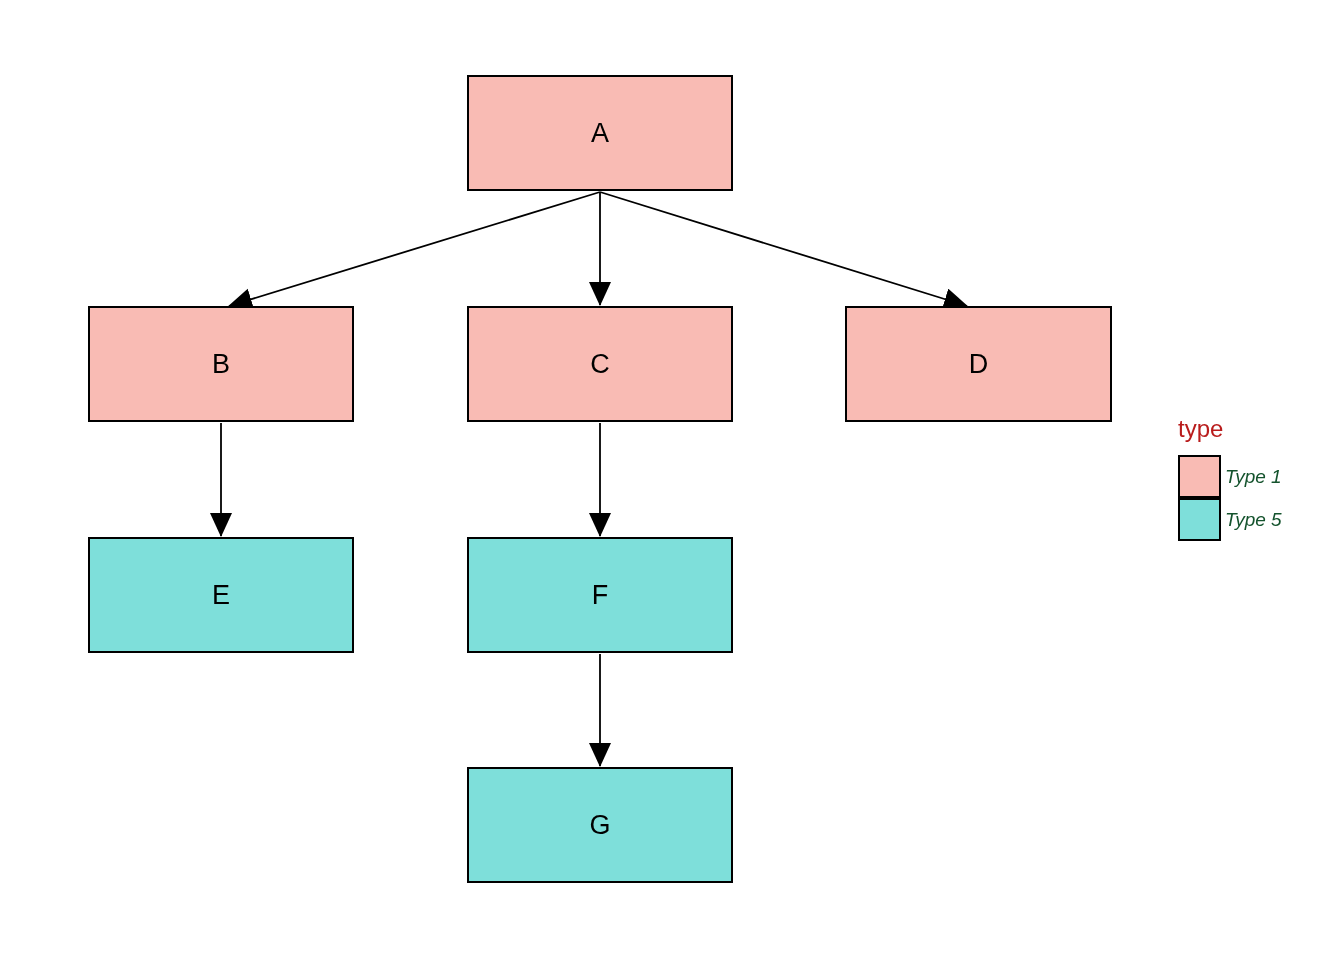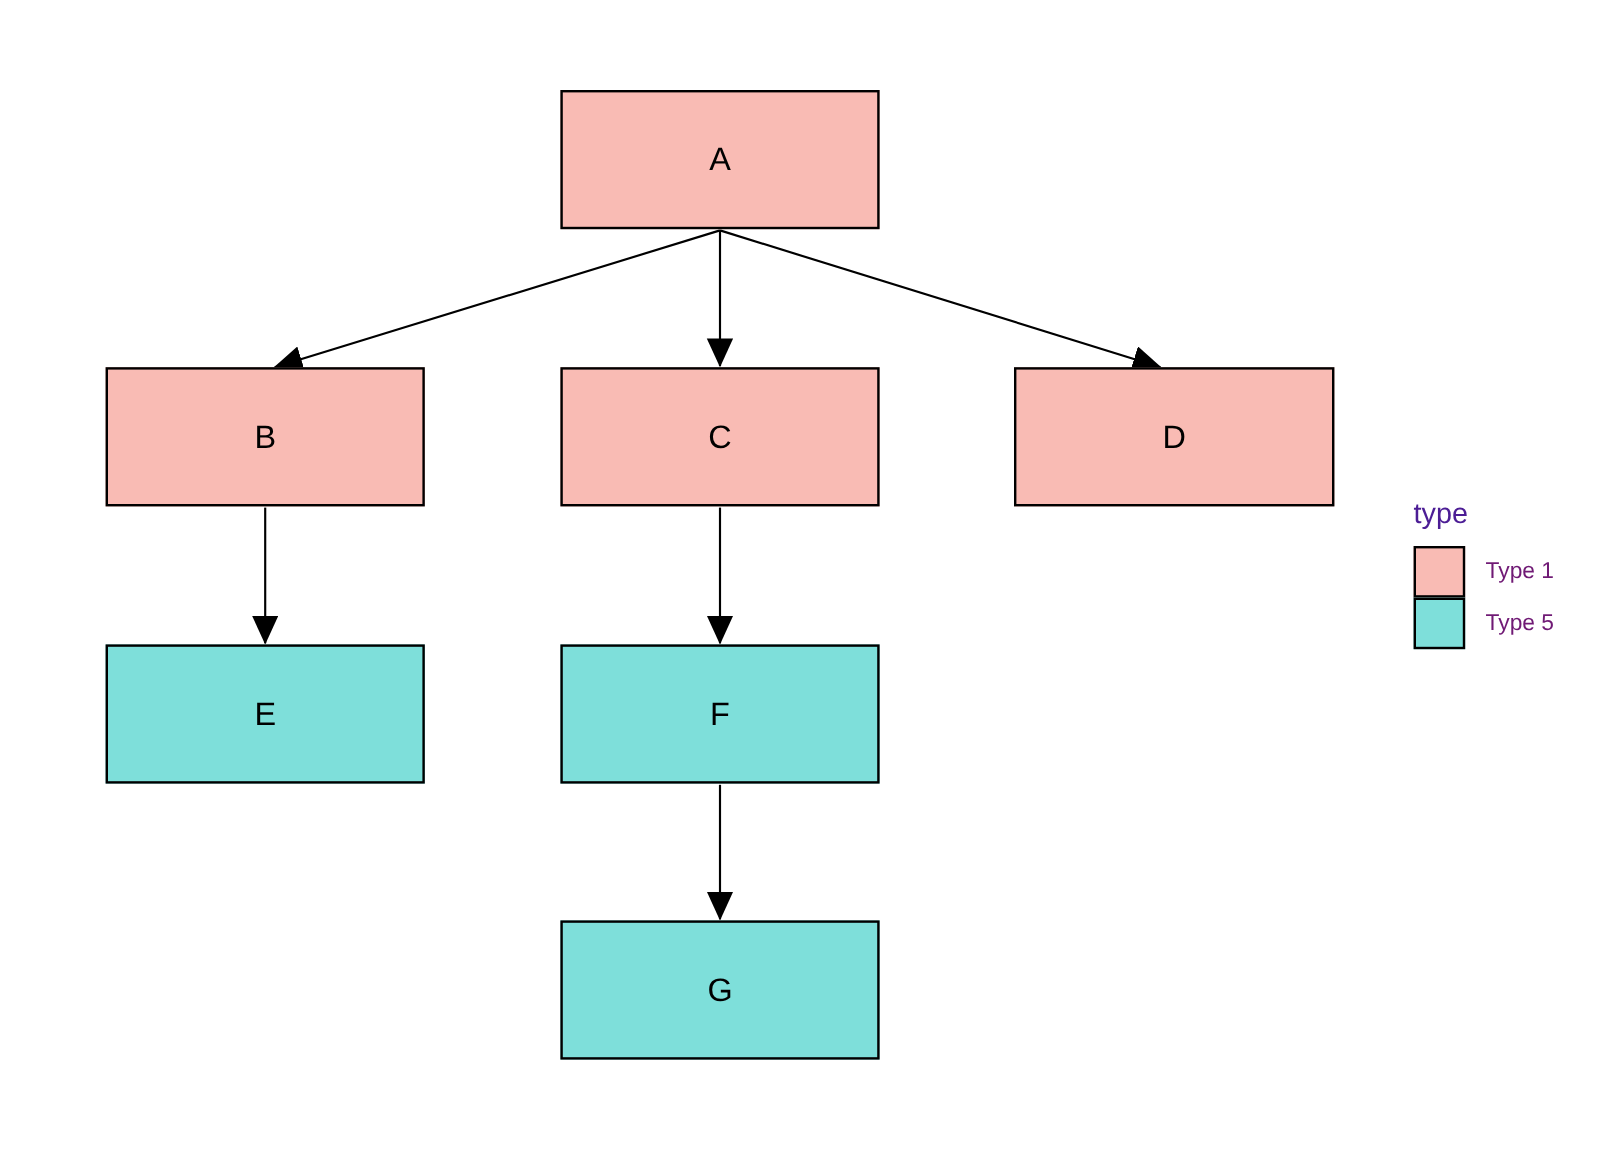--- a/index.html
+++ b/index.html
@@ -52,42 +52,43 @@
   .node-e { left: 88px;  top: 537px; }
   .node-f { left: 467px; top: 537px; }
   .node-g { left: 467px; top: 767px; }
   .legend {
     position: absolute;
     left: 1178px;
     top: 416px;
   }
   .legend-title {
     font-size: 24px;
-    color: #4c1d95;
+    color: #b91c1c;
     margin-bottom: 13px;
     line-height: 1.1;
   }
   .legend-item {
     display: flex;
     align-items: center;
     height: 43px;
   }
   .legend-swatch {
     display: inline-block;
     width: 43px;
     height: 43px;
     box-sizing: border-box;
     border: 2px solid #000000;
     flex: 0 0 auto;
   }
   .legend-label {
     font-size: 19px;
-    color: #701a75;
-    margin-left: 17px;
+    color: #14532d;
+    margin-left: 4px;
     white-space: nowrap;
+    font-style: italic;
   }
 </style>
 </head>
 <body>
 
 <div class="canvas">
 
   <svg class="edges-layer" viewBox="0 0 1344 960" xmlns="http://www.w3.org/2000/svg">
     <defs>
       <marker id="arrow" markerUnits="userSpaceOnUse" markerWidth="28" markerHeight="24" refX="23" refY="11" orient="auto">

